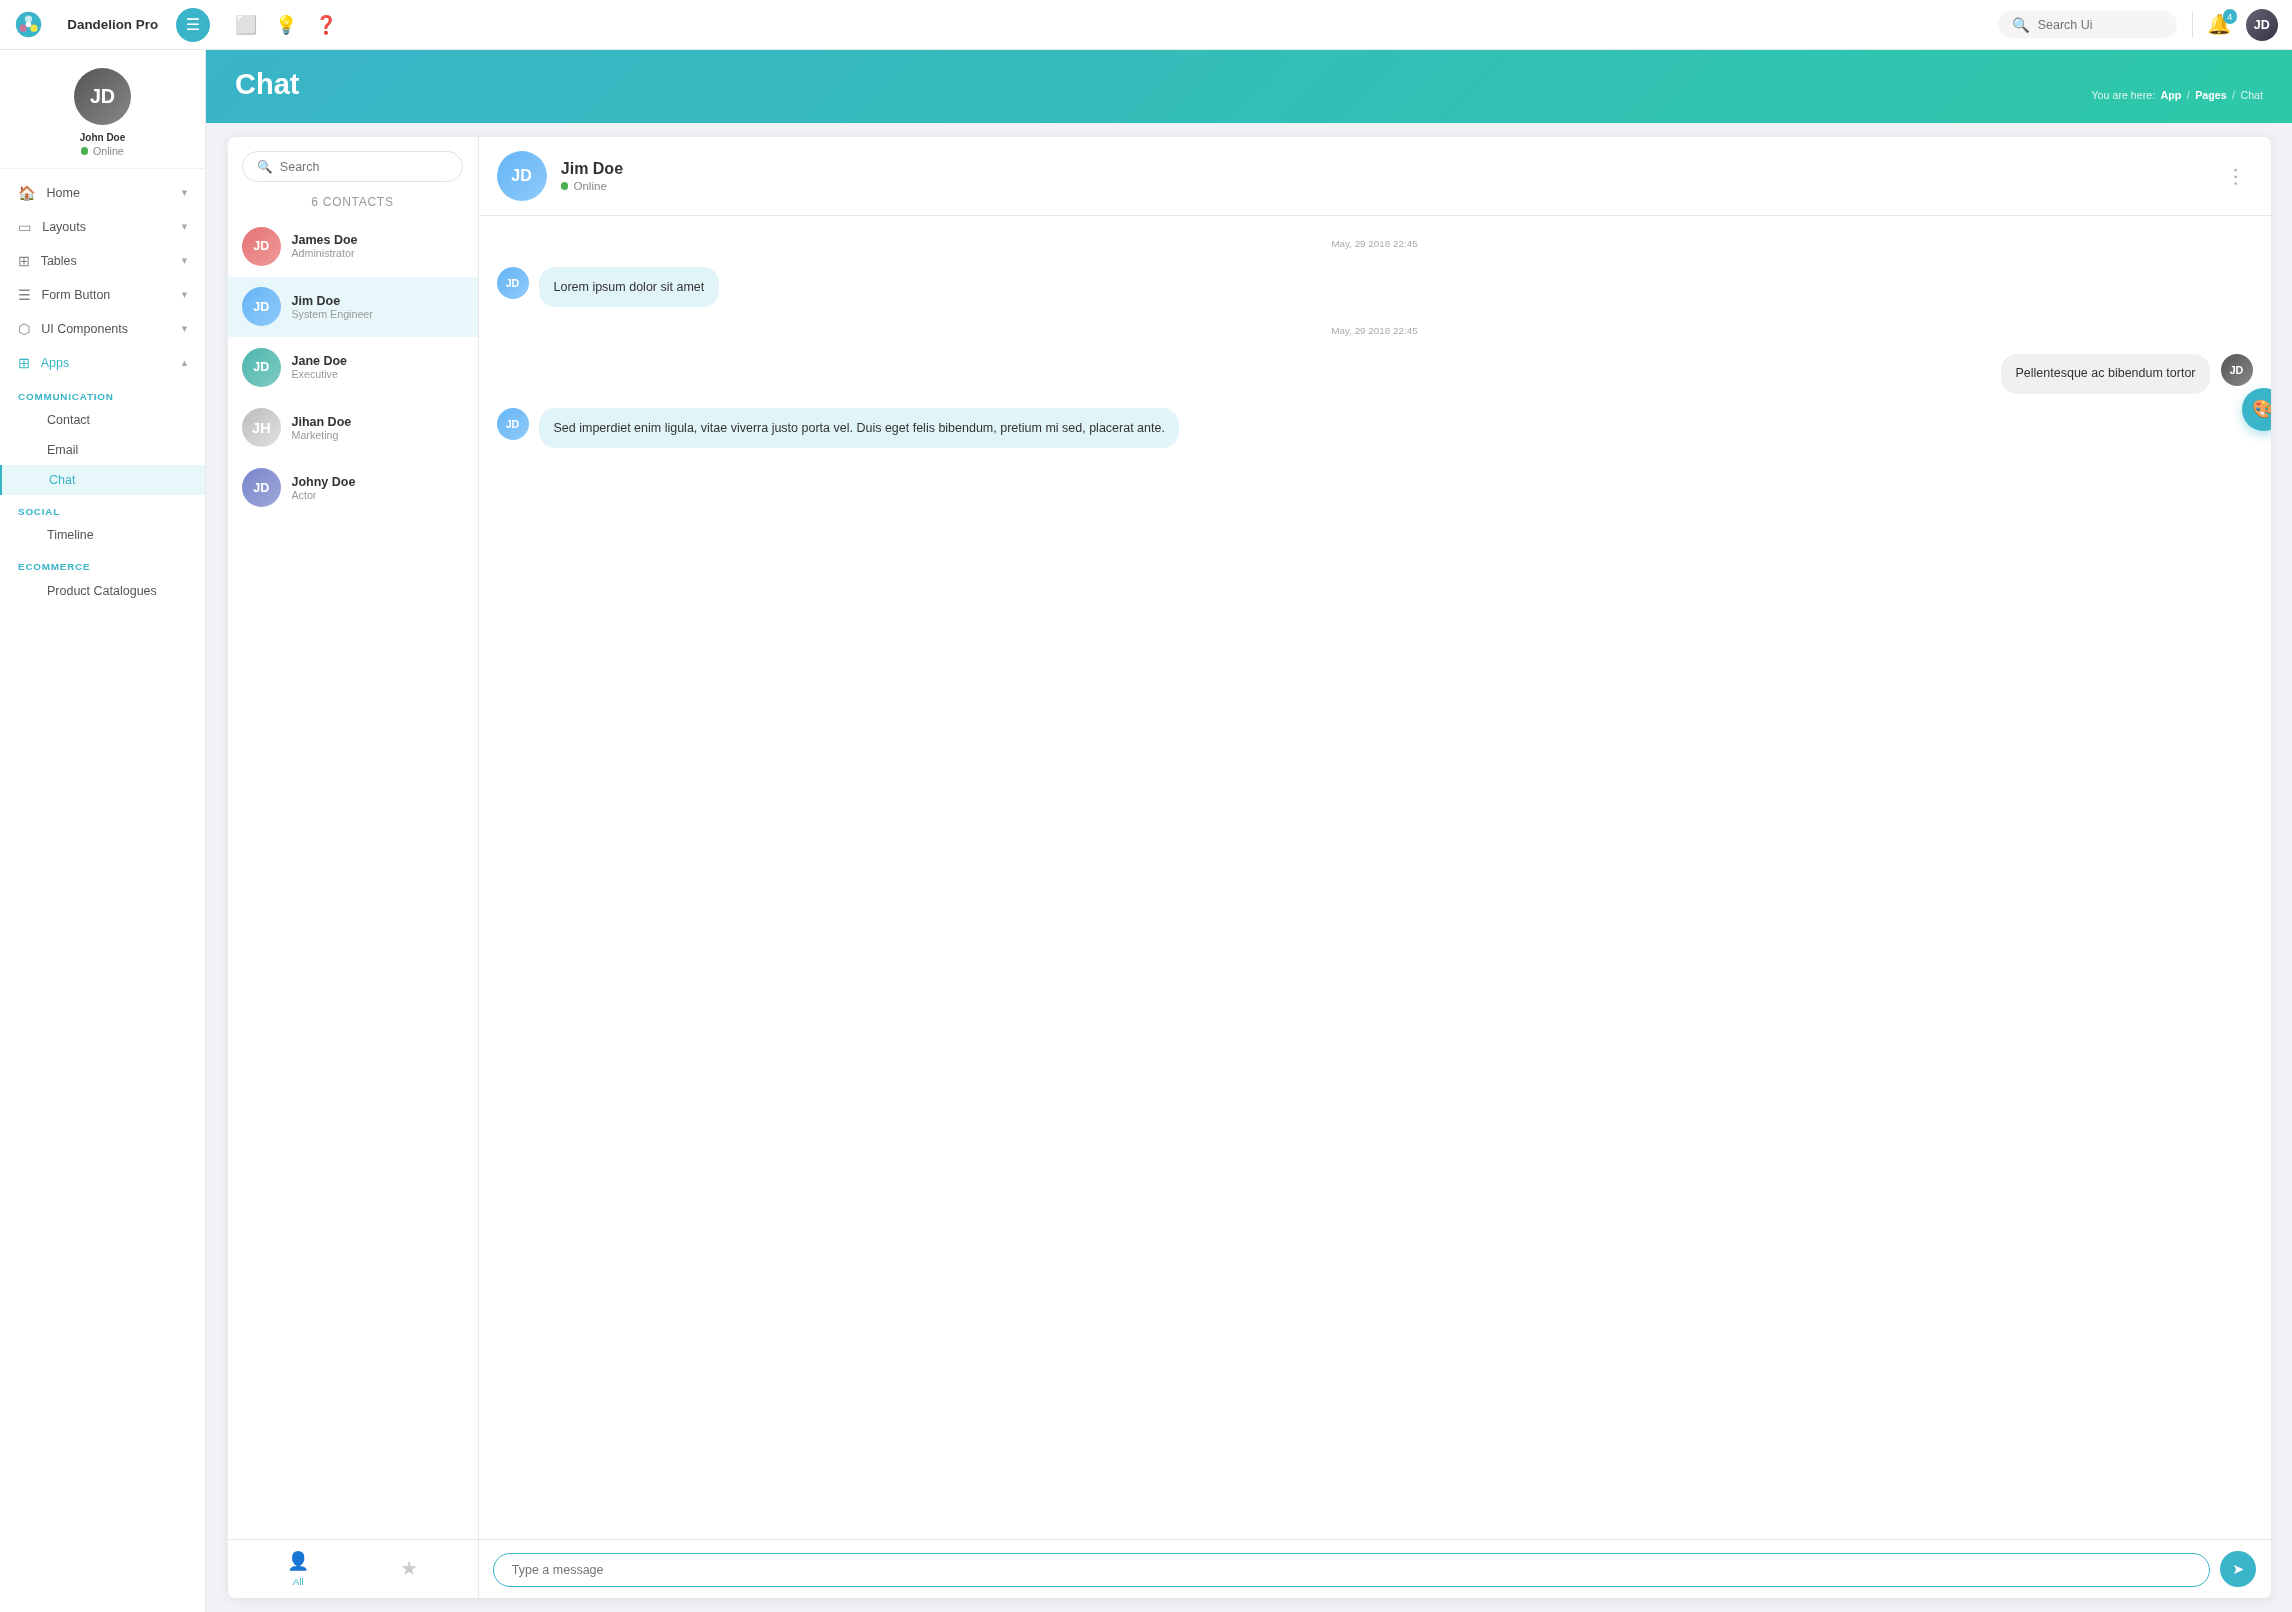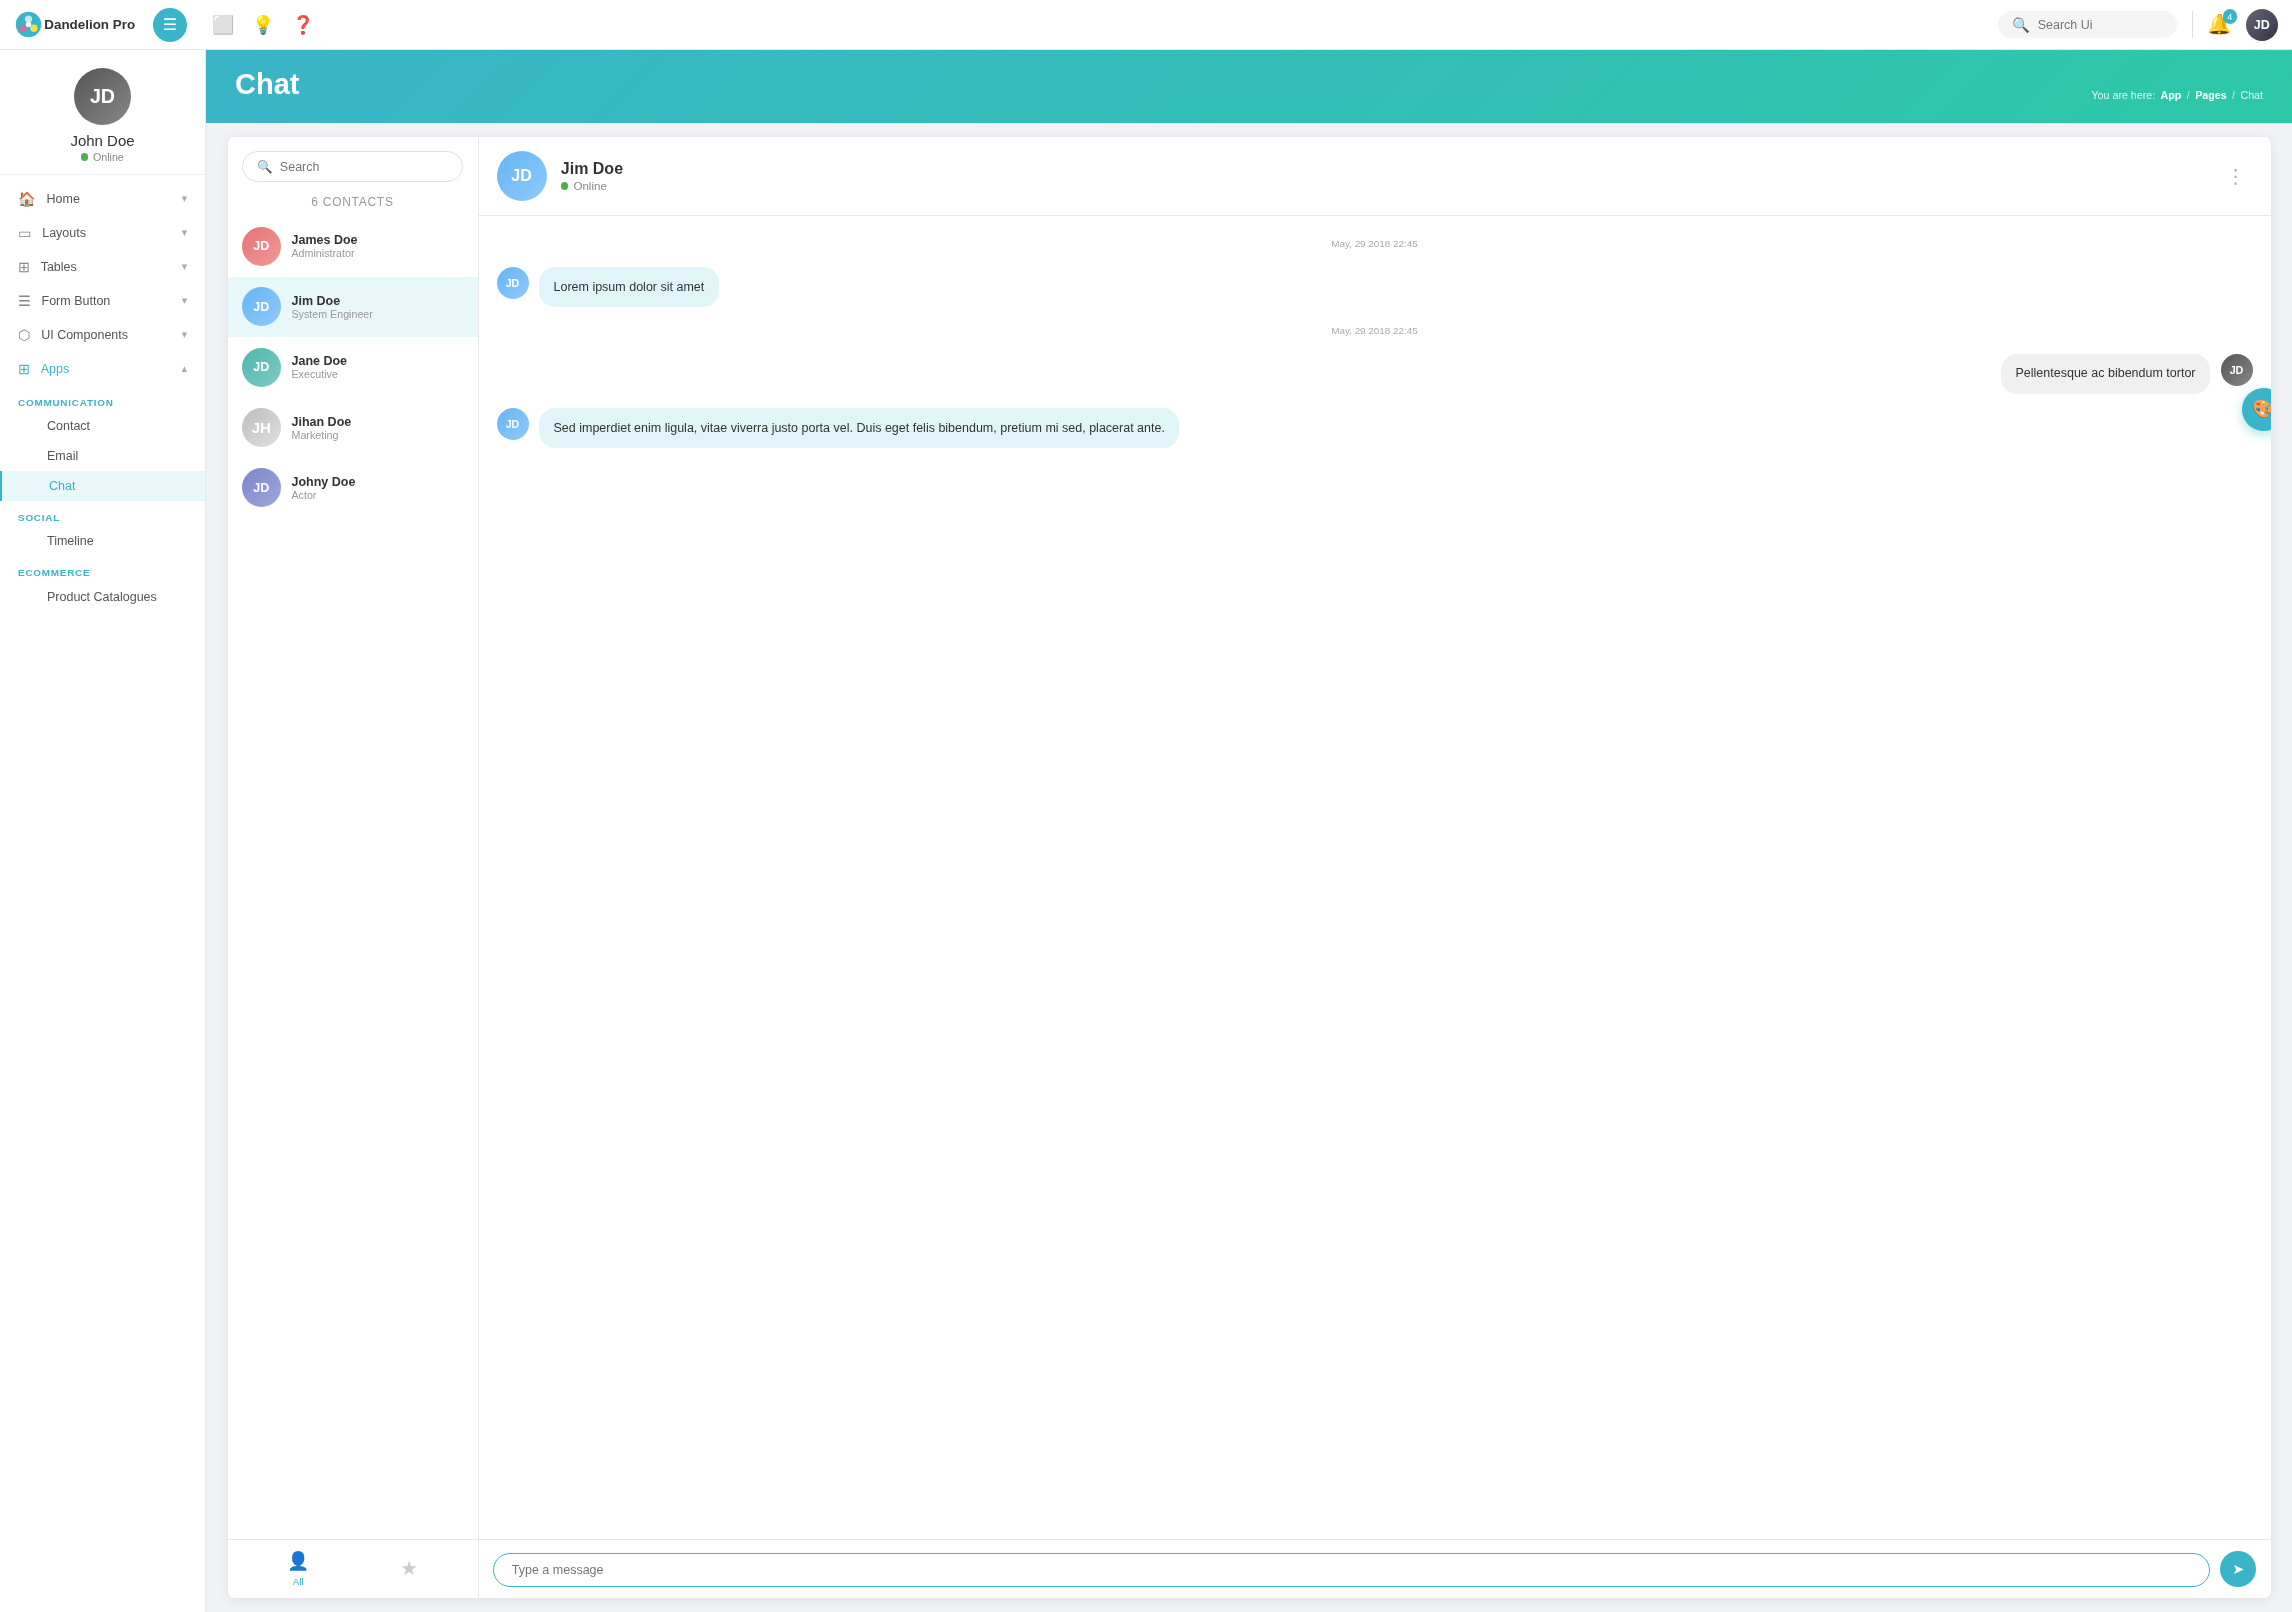--- a/index.html
+++ b/index.html
@@ -58,21 +58,21 @@
     }
     .sidebar-profile {
       display: flex; flex-direction: column; align-items: center;
       padding: 18px 14.3px 10.7px;
       border-bottom: 0.9px solid #f0f0f0;
     }
     .profile-avatar {
       width: 57px; height: 57px; border-radius: 50%;
       background: #ccc; overflow: hidden; margin-bottom: 7.2px;
     }
-    .profile-name { font-weight: 400; font-size: 15px; color: #333; }
+    .profile-name { font-weight: 700; font-size: 10px; color: #333; }
     .profile-status { display: flex; align-items: center; gap: 4.5px; font-size: 10.7px; color: #888; margin-top: 1.8px; }
     .status-dot { width: 7.2px; height: 7.2px; border-radius: 50%; background: #4caf50; }
     .sidebar-nav { flex: 1; padding: 7.2px 0; }
     .nav-item {
       display: flex; align-items: center; justify-content: space-between;
       padding: 9px 18px; cursor: pointer; color: #555; font-size: 12.5px;
       transition: background 0.15s;
     }
     .nav-item-left { display: flex; align-items: center; gap: 10.7px; }
     .nav-icon { font-size: 14.3px; color: #888; }
@@ -196,21 +196,21 @@
     ::-webkit-scrollbar { width: 3.6px; }
     ::-webkit-scrollbar-track { background: transparent; }
     ::-webkit-scrollbar-thumb { background: #ddd; border-radius: 1.8px; }
   </style>
 </head>
 <body>
 
 <div class="topnav">
   <div class="topnav-left">
 
-    <div style="display:flex;align-items:center;gap:1px;cursor:pointer;">
+    <div style="display:flex;align-items:center;gap:24px;cursor:pointer;">
       <svg class="logo-icon" viewBox="0 0 32 32">
         <circle cx="16" cy="16" r="14" fill="#3ab4c8"></circle>
         <circle cx="16" cy="10" r="4" fill="#fff" opacity="0.7"></circle>
         <circle cx="22" cy="20" r="4" fill="#ffeb3b" opacity="0.9"></circle>
         <circle cx="10" cy="20" r="4" fill="#f06292" opacity="0.8"></circle>
         <circle cx="16" cy="16" r="3" fill="#fff"></circle>
       </svg>
       <span class="app-title">Dandelion Pro</span>
     </div>
     <div class="hamburger-btn">

